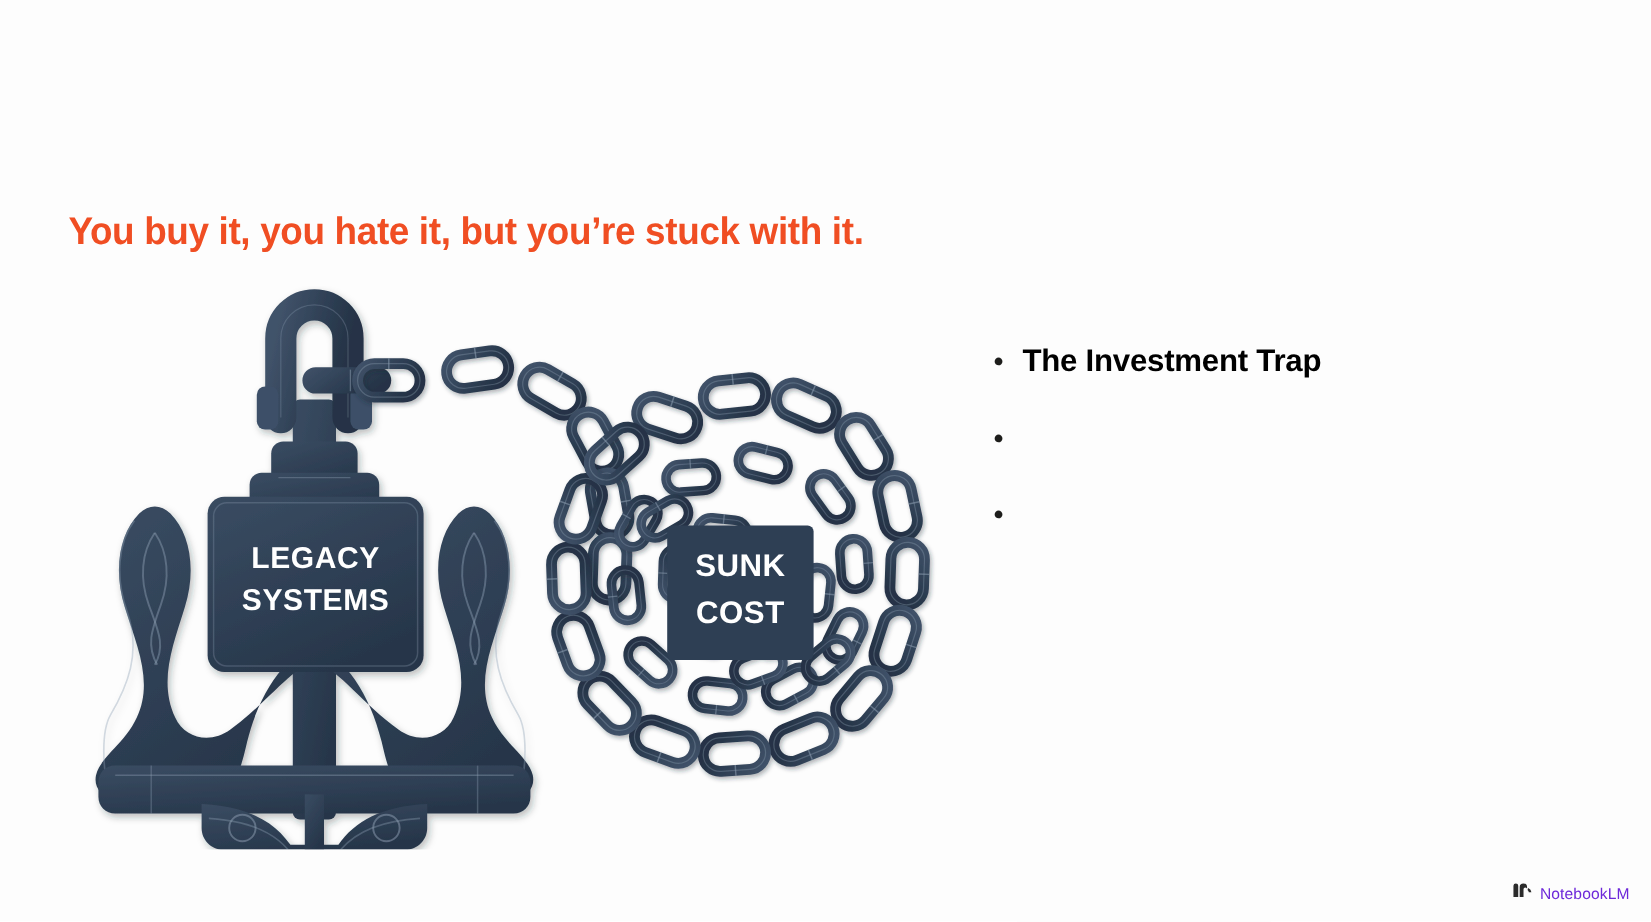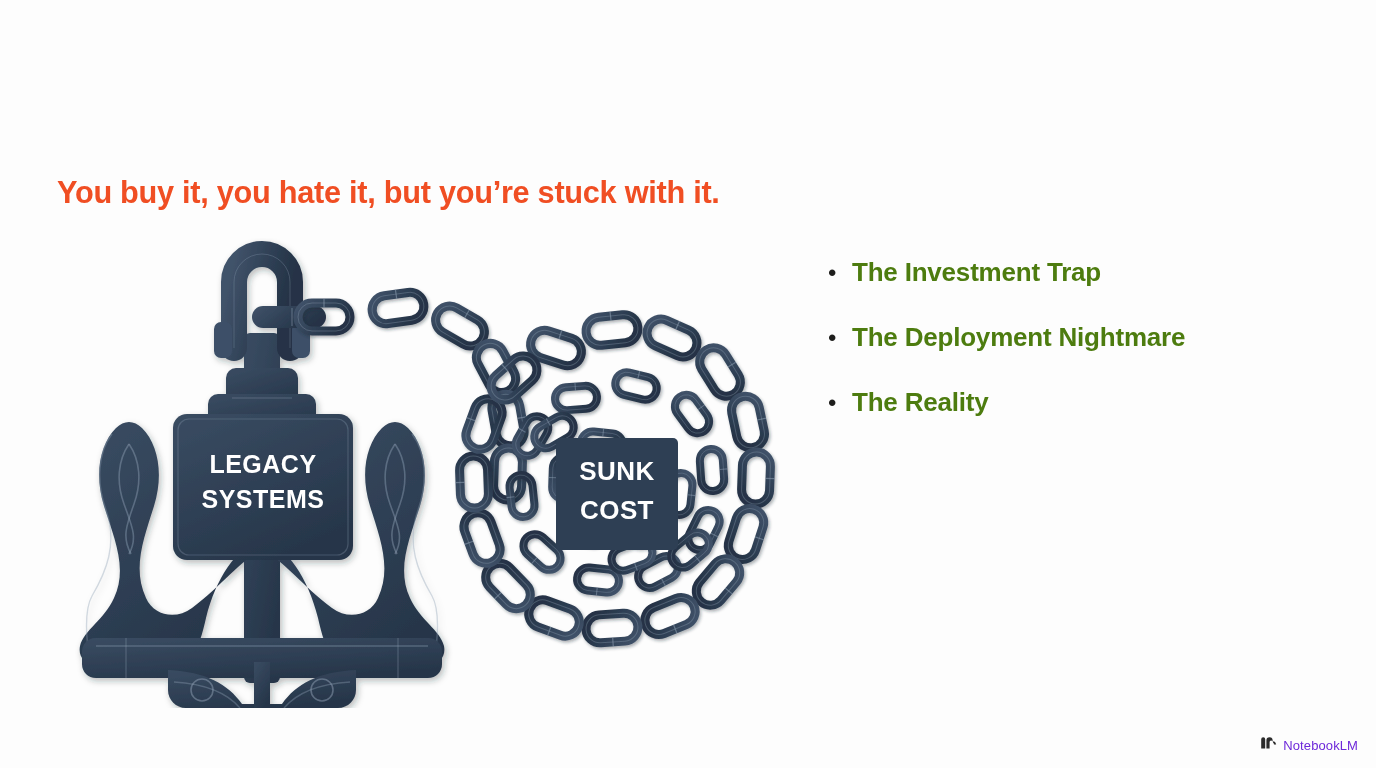--- a/index.html
+++ b/index.html
@@ -95,22 +95,23 @@
     color: #1d1d1b;
     font-size: 24px;
     line-height: 34px;
   }
   .bullet-heading {
     font-family: "Liberation Sans Narrow", "Liberation Sans", sans-serif;
     font-weight: 700;
     font-size: 26px;
     line-height: 34px;
     letter-spacing: -0.2px;
-    color: #4d7c0f;
+    color: #000000;
     white-space: nowrap;
+    margin-top: 28px;
   }
   .bullet-body {
     margin-left: 24px;
     margin-top: 7px;
     font-family: "Liberation Sans Narrow", "Liberation Sans", sans-serif;
     font-weight: 400;
     font-size: 21px;
     line-height: 30px;
     color: #222222;
     max-width: 480px;
@@ -404,28 +405,26 @@
     <div class="bullet-item b0">
       <div class="bullet-head-row">
         <span class="bullet-dot">•</span>
         <span class="bullet-heading">The Investment Trap</span>
       </div>
     </div>
 
     <div class="bullet-item b1">
       <div class="bullet-head-row">
         <span class="bullet-dot">•</span>
-        <span class="bullet-heading">The Deployment Nightmare</span>
       </div>
     </div>
 
     <div class="bullet-item b2">
       <div class="bullet-head-row">
         <span class="bullet-dot">•</span>
-        <span class="bullet-heading">The Reality</span>
       </div>
     </div>
 
   </div>
 
   <div id="watermark">
     <span>
       <svg width="17" height="14" viewBox="0 0 17 14" xmlns="http://www.w3.org/2000/svg">
         <path d="M1.2 12.6 L1.2 3.2 A2.0 2.0 0 0 1 5.2 3.2 L5.2 12.6 Z" fill="#2b2b2b"></path>
         <path d="M6.4 12.6 L6.4 4.4 A3.1 3.1 0 0 1 12.6 4.4 L12.6 6.0 A1.5 1.5 0 0 0 9.6 6.0 L9.6 12.6 Z" fill="#2b2b2b"></path>

